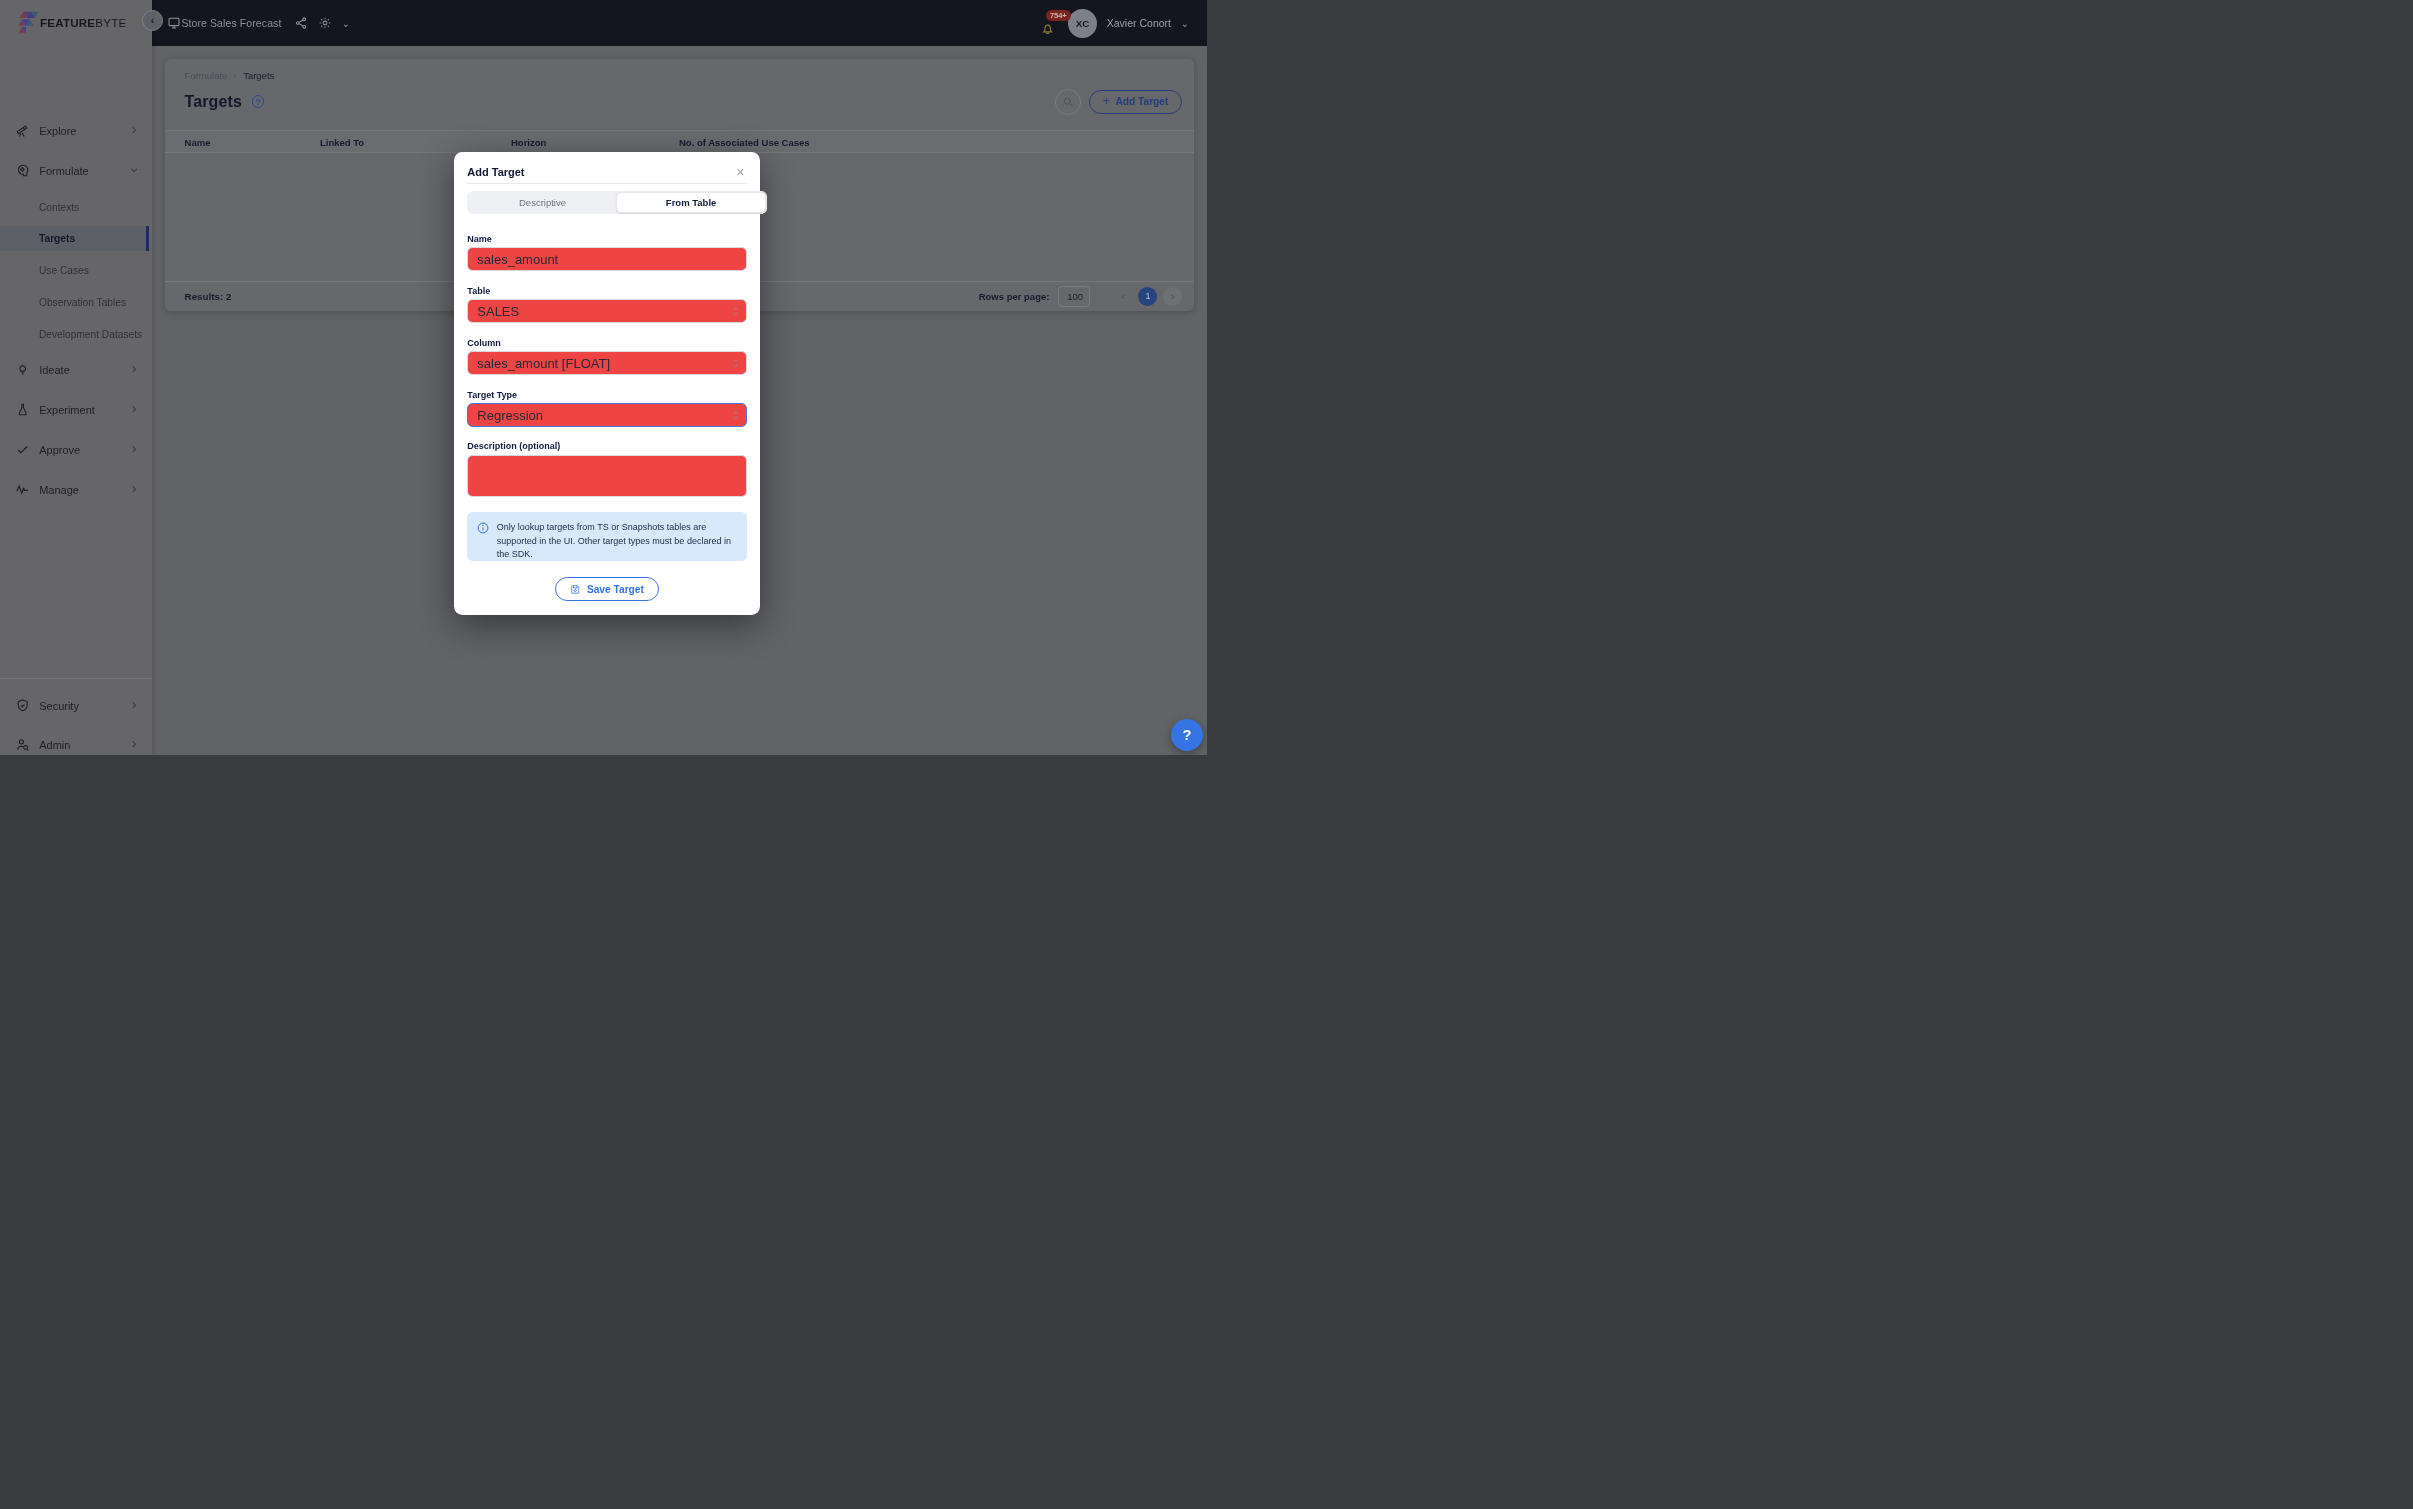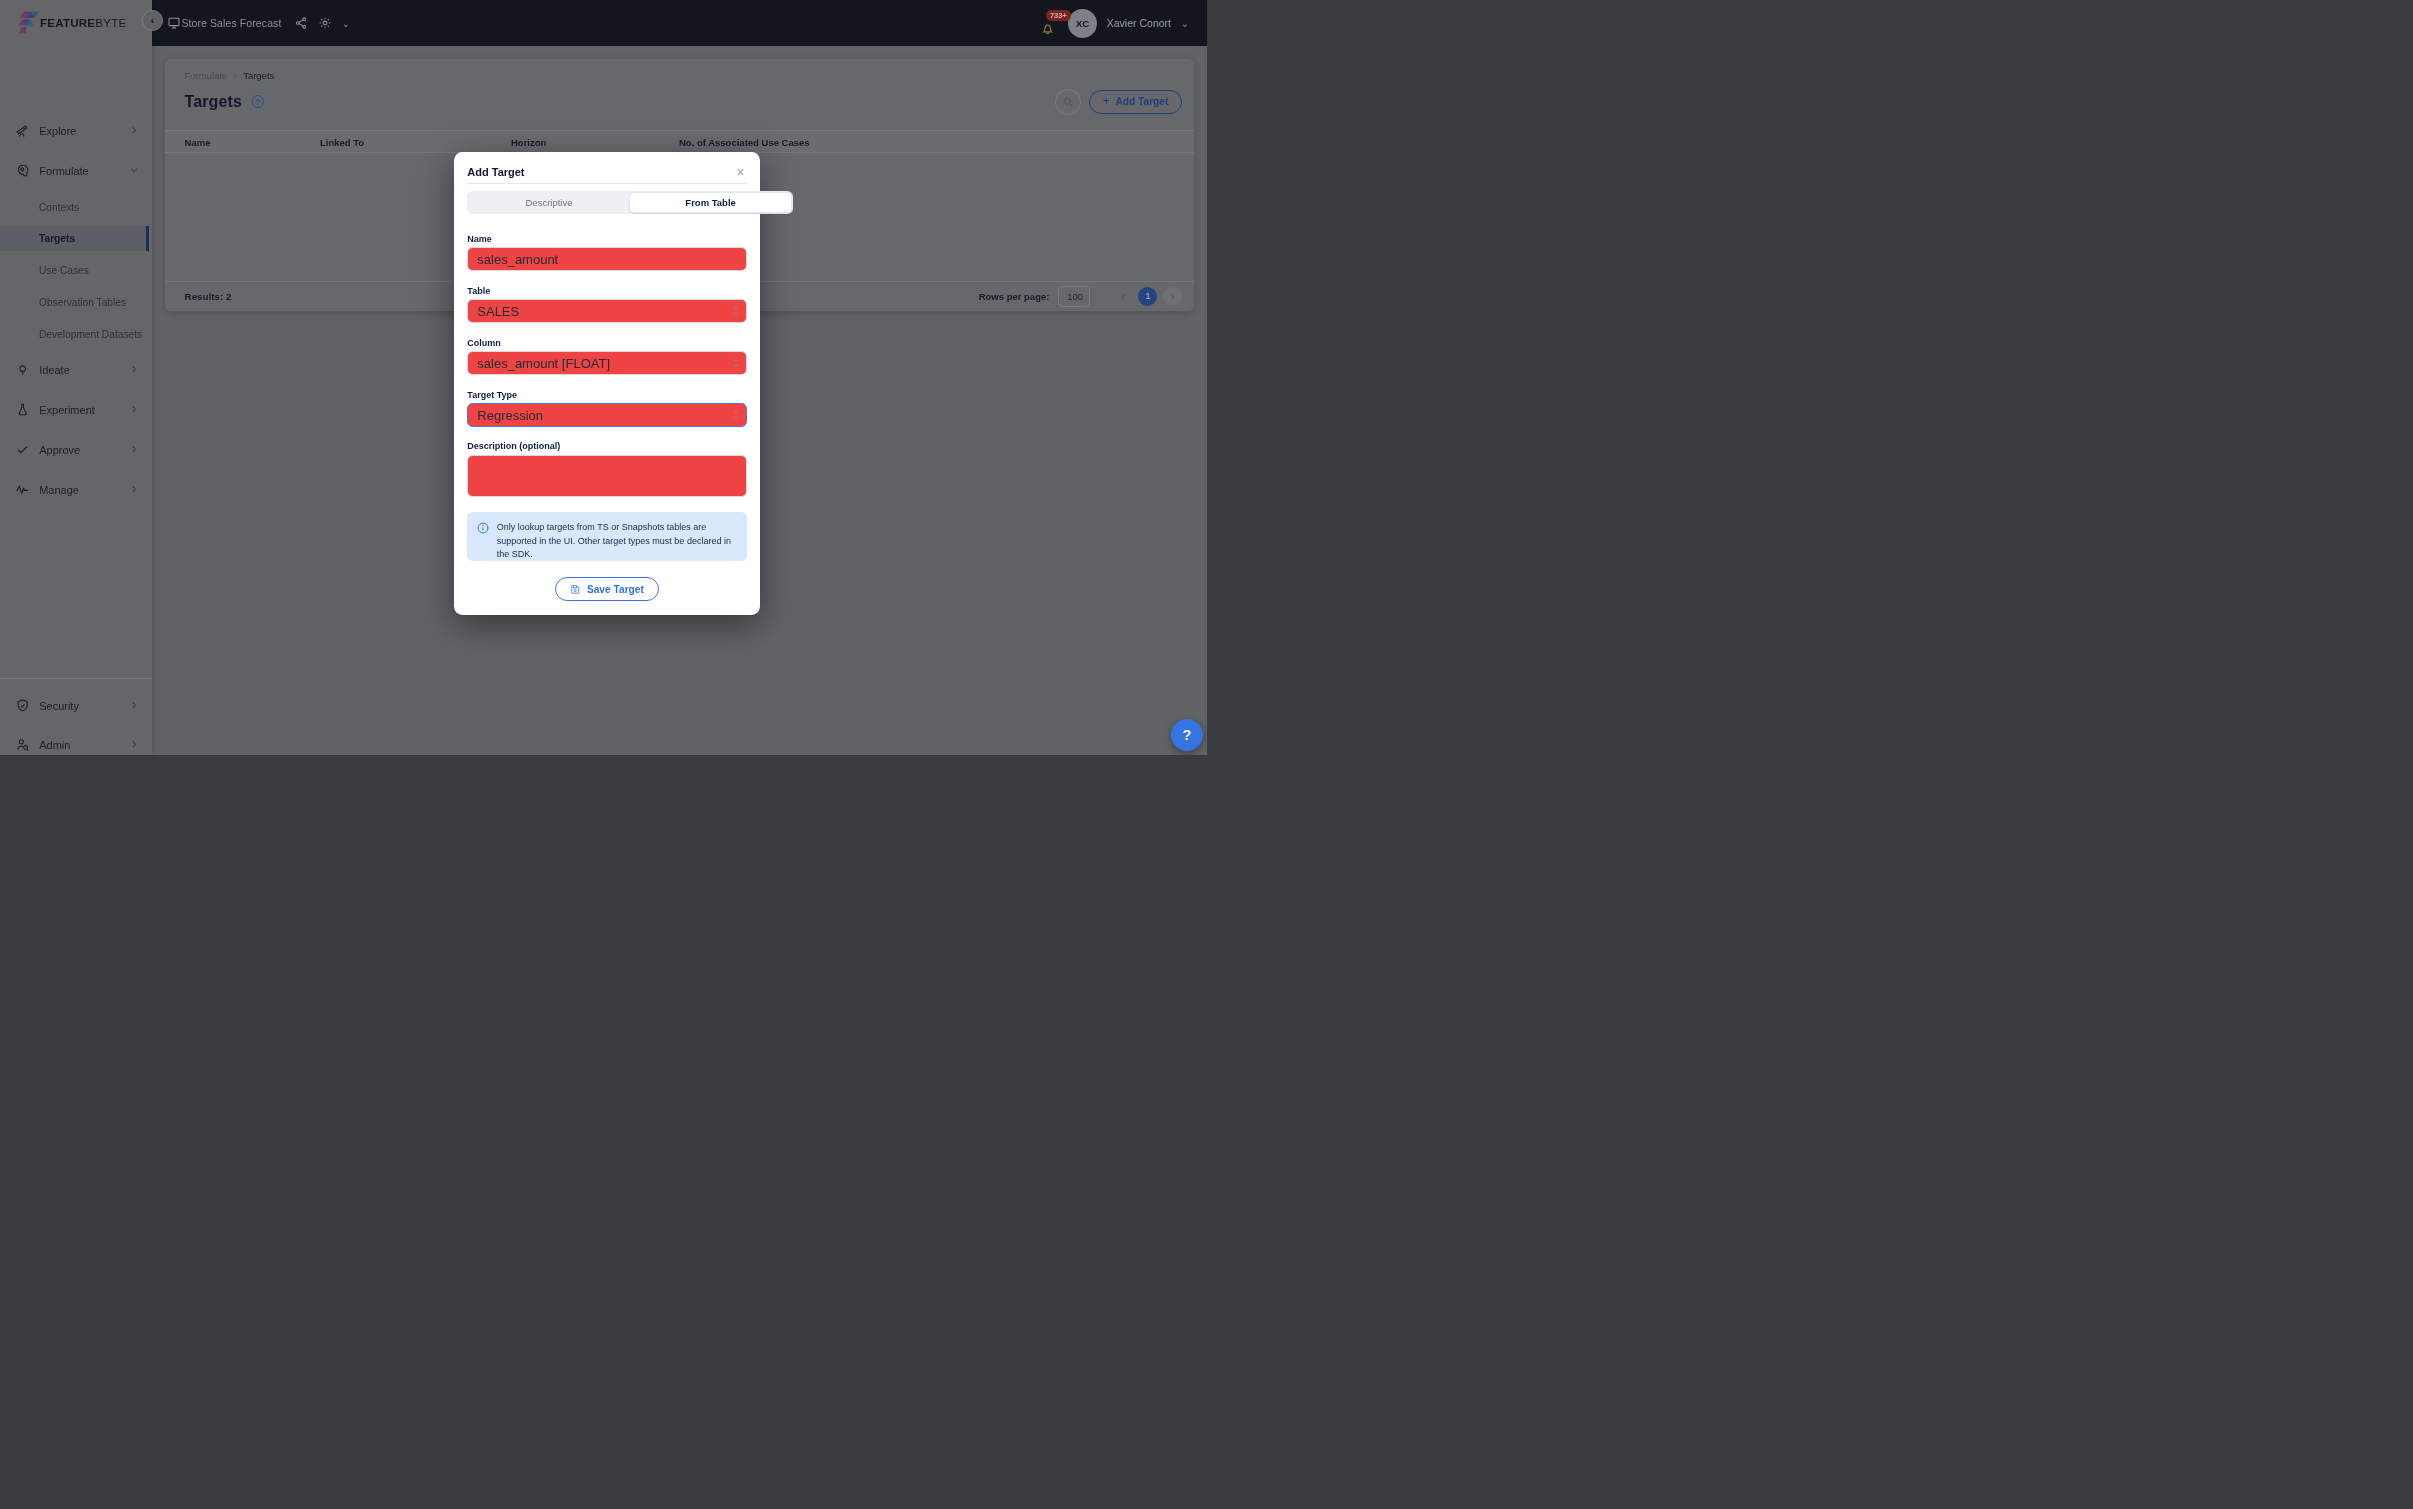--- a/index.html
+++ b/index.html
@@ -67,21 +67,21 @@
   .pager { display:flex; align-items:center; gap:5.6px; margin-left:24px; }
   .pg-btn { width:19px; height:19px; border-radius:50%; display:flex; align-items:center; justify-content:center; font-size:10.5px; color:#4b4d53; cursor:pointer; }
   .pg-next { background:#6f7074; }
   .pg-current { width:19px; height:19px; border-radius:50%; background:#27447f; color:#b9c3d6; font-size:9px; display:flex; align-items:center; justify-content:center; }
 
   
   .modal { position:absolute; left:454px; top:152px; width:306px; height:463px; background:#ffffff; border-radius:8.4px; box-shadow:0 9.8px 35px rgba(0,0,0,.45); padding:0 13.3px; z-index:5; }
   .modal-title { position:absolute; left:13.3px; top:14px; font-size:11px; font-weight:700; color:#101733; }
   .modal-close { position:absolute; right:12px; top:12px; width:15.4px; height:15.4px; color:#9aa1ad; font-size:10.5px; display:flex; align-items:center; justify-content:center; cursor:pointer; }
   .modal-divider { position:absolute; left:13.3px; top:31px; width:280px; height:0.7px; background:#e7e8ec; }
-  .tabs { position:absolute; left:13.3px; top:39px; width:326px; height:23px; background:#eff0f3; border-radius:5.6px; display:flex; padding:1.4px; }
+  .tabs { position:absolute; left:13.3px; top:39px; width:300px; height:23px; background:#eff0f3; border-radius:5.6px; display:flex; padding:1.4px; }
   .tab { flex:1; display:flex; align-items:center; justify-content:center; font-size:9.5px; color:#6c7380; font-weight:500; border-radius:4.9px; cursor:pointer; }
   .tab.active { background:#ffffff; color:#101c3d; font-weight:700; border:0.7px solid #e4e6ea; box-shadow:0 0.7px 1.4px rgba(16,24,40,.12); }
   .f-label { position:absolute; left:13.3px; font-size:9px; font-weight:700; color:#101c3d; }
   .f-input, .f-select, .f-textarea { position:absolute; left:13.3px; width:280px; border:0.7px solid #d6d9e0; border-radius:5.6px; background:#ef4444; font-size:13px; color:#232b38; font-family:inherit; }
   .f-input { height:24px; padding:0 9px; outline:none; }
   .f-select { height:24px; display:flex; align-items:center; padding:0 7.7px 0 9px; cursor:pointer; }
   .f-select .updown { margin-left:auto; color:#868c98; }
   .f-select.focused { border:1.4px solid #3e78ec; }
   .lbl-name{top:82px} .inp-name{top:95px}
   .lbl-table{top:134px} .sel-table{top:147px}
@@ -124,21 +124,21 @@
           <path d="M12 2.8v2.6M12 18.6v2.6M2.8 12h2.6M18.6 12h2.6M5.5 5.5l1.8 1.8M16.7 16.7l1.8 1.8M18.5 5.5l-1.8 1.8M7.3 16.7l-1.8 1.8"></path>
         </svg>
       <span class="chev-glyph">⌄</span>
     </div>
     <div class="topbar-right">
       <div class="bell-wrap">
         <svg class="bell-icon" viewBox="0 0 24 24" fill="none" stroke="currentColor" stroke-width="1.8">
             <path d="M6 17h12c-1.4-1.4-1.8-3.2-1.8-5.2 0-3-1.6-5.3-4.2-5.3S7.8 8.8 7.8 11.8c0 2-.4 3.8-1.8 5.2z"></path>
             <path d="M10 17.5a2 2 0 0 0 4 0"></path>
           </svg>
-        <span class="badge">733+</span>
+        <span class="badge">754+</span>
       </div>
       <div class="avatar">XC</div>
       <span class="user-name">Xavier Conort</span>
       <span class="chev-glyph">⌄</span>
     </div>
   </div>
 
   <div class="sidebar">
     <div class="logo">
       <svg width="23" height="27" viewBox="0 0 36 42">

